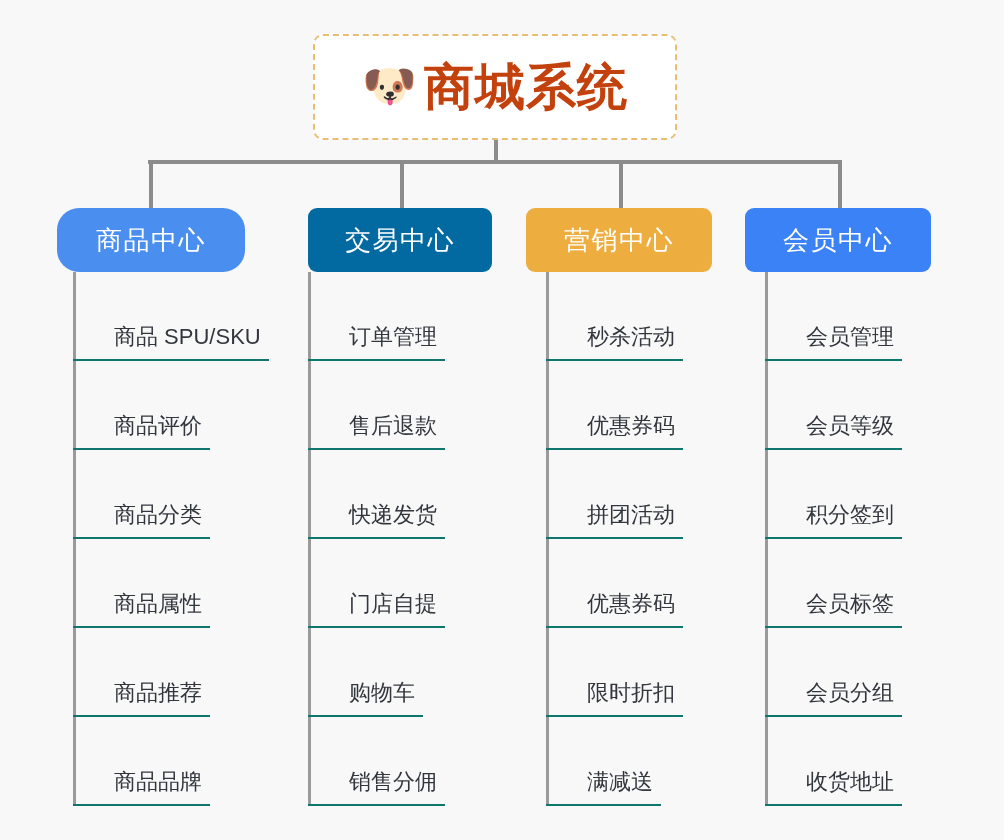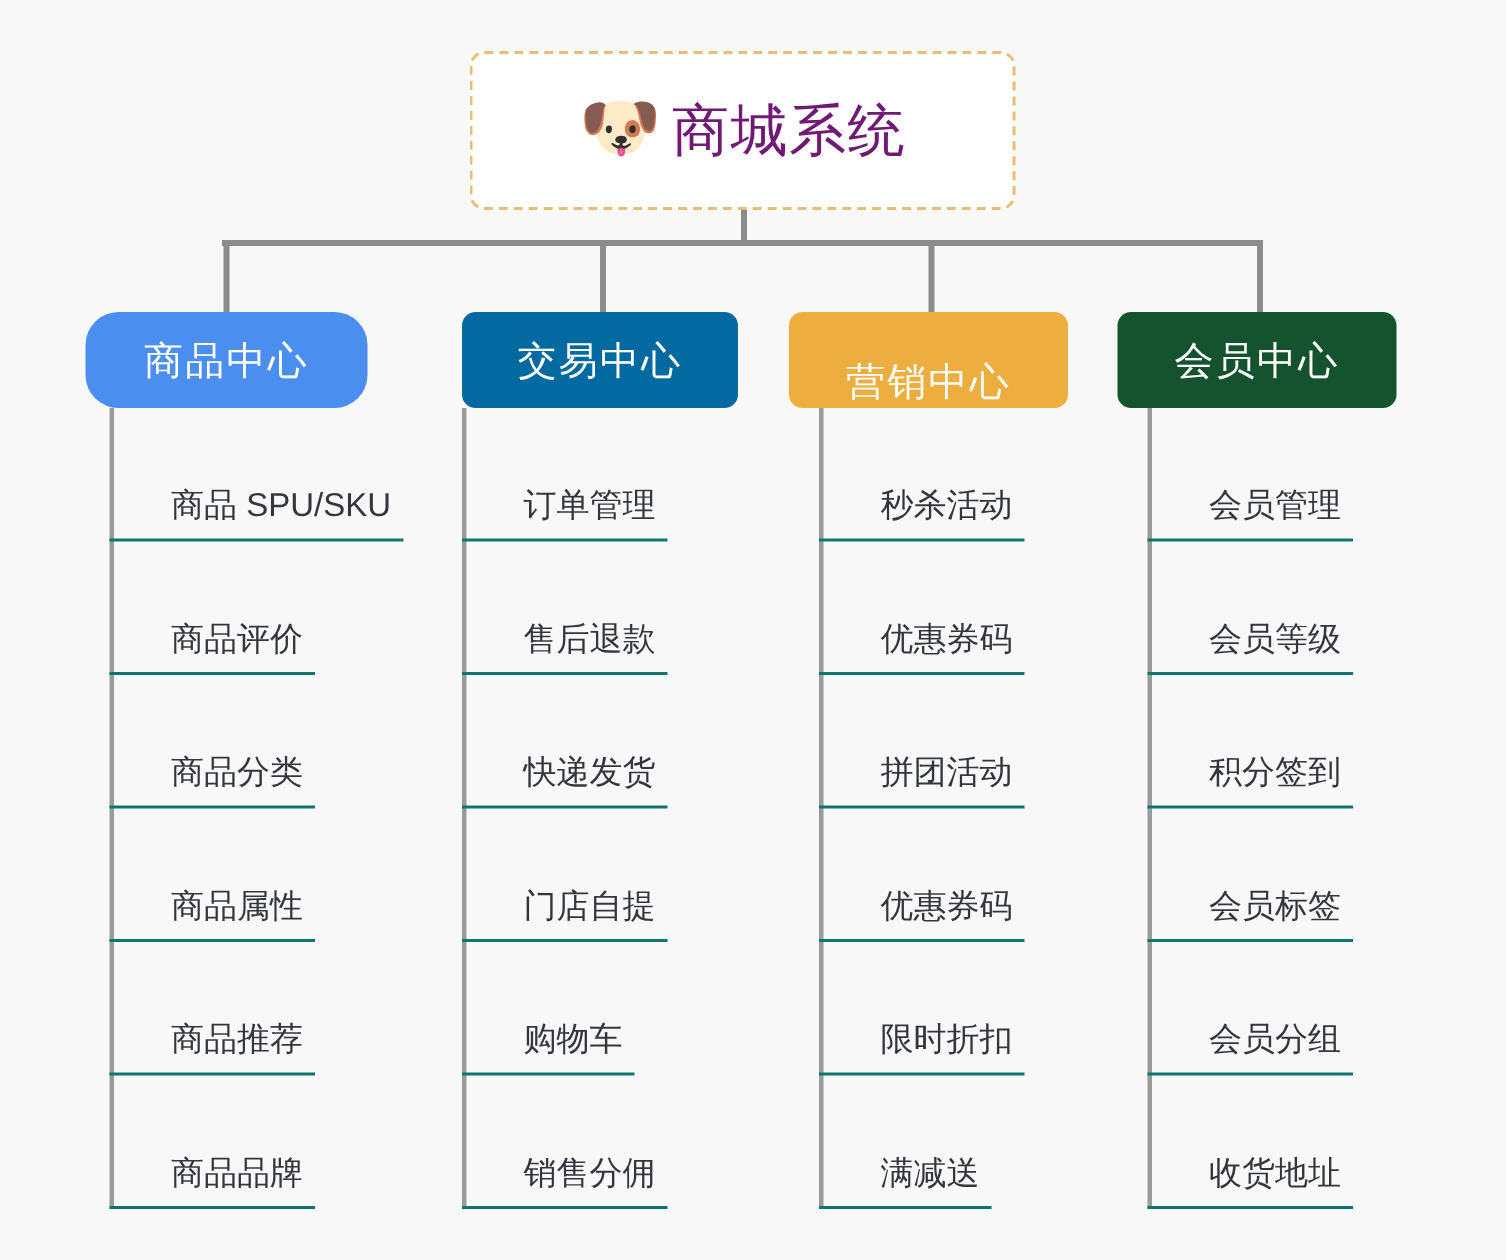--- a/index.html
+++ b/index.html
@@ -21,24 +21,24 @@
     border-radius: 10px;
     display: flex; align-items: center; justify-content: center;
     gap: 14px;
   }
   .root-emoji {
     font-size: 44px; line-height: 1;
     position: relative; top: 1px;
     width: 48px; height: 48px;
   }
   .root-title {
-    font-size: 38px;
-    color: #701a75;
+    font-size: 50px;
+    color: #c2410c;
     letter-spacing: 1px;
-    font-weight: 400;
+    font-weight: 700;
     white-space: nowrap;
   }
 
   
   .conn { position: absolute; background: #8c8c8c; }
   .conn-v-root { left: 494px; top: 140px; width: 4px; height: 22px; }
   .conn-bus    { left: 148px; top: 160px; width: 694px; height: 4px; }
   .conn-drop   { top: 160px; width: 4px; height: 48px; }
 
   
@@ -146,21 +146,21 @@
           </div>
           <div class="leaf">
             <span class="leaf-label">购物车</span>
           </div>
           <div class="leaf">
             <span class="leaf-label">销售分佣</span>
           </div>
         </div>
       </div>
       <div class="column" style="left: 526px; width: 186px;">
-        <div class="cat-header" style="background: rgb(237, 174, 63); align-items: flex-end;">
+        <div class="cat-header" style="background: rgb(237, 174, 63);">
           <span>营销中心</span>
         </div>
         <div class="leaf-list" style="margin-left: 20px;">
           <div class="spine" style="height: 534px;"></div>
           <div class="leaf">
             <span class="leaf-label">秒杀活动</span>
           </div>
           <div class="leaf">
             <span class="leaf-label">优惠券码</span>
           </div>
@@ -172,21 +172,21 @@
           </div>
           <div class="leaf">
             <span class="leaf-label">限时折扣</span>
           </div>
           <div class="leaf">
             <span class="leaf-label">满减送</span>
           </div>
         </div>
       </div>
       <div class="column" style="left: 745px; width: 186px;">
-        <div class="cat-header" style="background: #14532d;">
+        <div class="cat-header" style="background: #3b82f6;">
           <span>会员中心</span>
         </div>
         <div class="leaf-list" style="margin-left: 20px;">
           <div class="spine" style="height: 534px;"></div>
           <div class="leaf">
             <span class="leaf-label">会员管理</span>
           </div>
           <div class="leaf">
             <span class="leaf-label">会员等级</span>
           </div>

